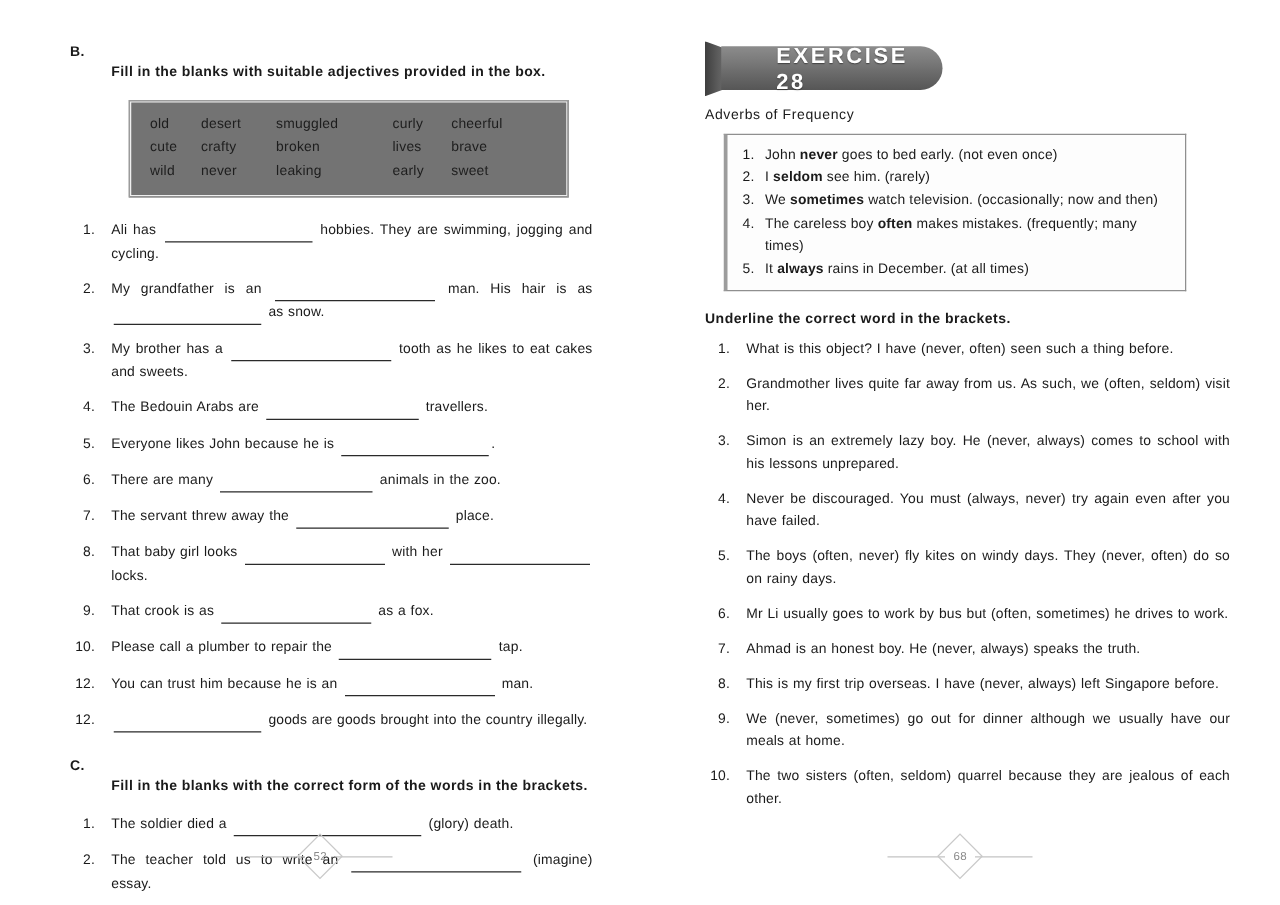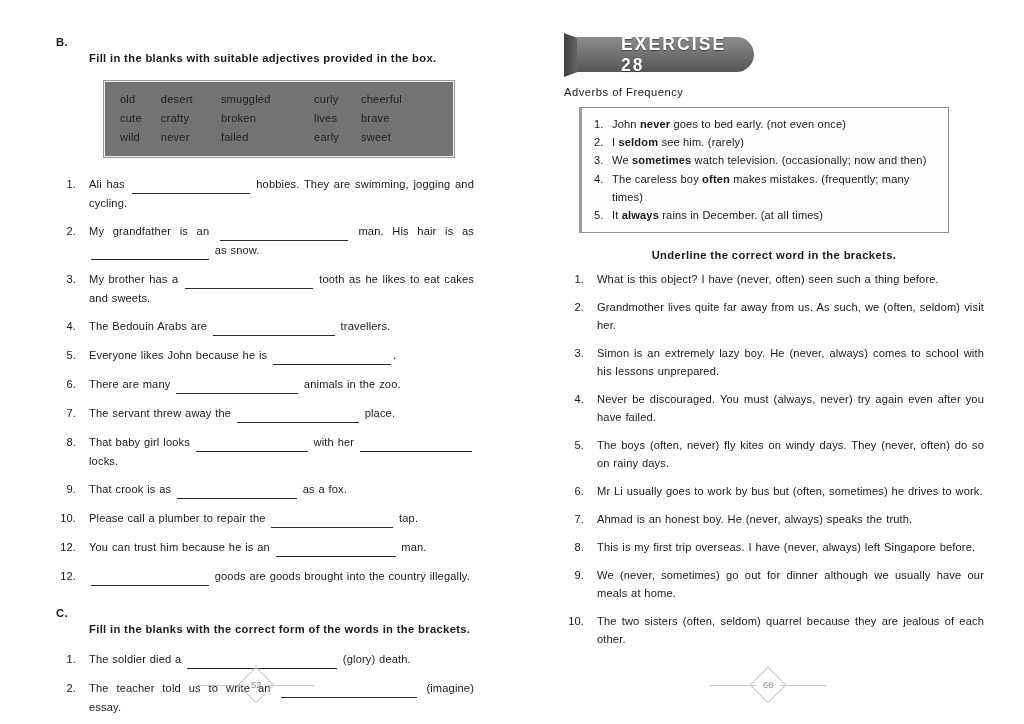--- a/index.html
+++ b/index.html
@@ -141,21 +141,20 @@
   }
   .ex-num { flex: 0 0 18px; width: 18px; }
   .ex-text { flex: 1; }
   .ex-text b { font-weight: bold; }
 
   .instr {
     font-weight: bold;
     font-size: 11.2px;
     letter-spacing: 0.4px;
     margin: 0 0 10px 0;
-    text-align: center;
   }
 
   
   .folio {
     position: absolute;
     bottom: 26px;
     left: 0; right: 0;
     display: flex;
     align-items: center;
     justify-content: center;
@@ -200,21 +199,21 @@
             <tr>
               <td>cute</td>
               <td>crafty</td>
               <td>broken</td>
               <td>lives</td>
               <td>brave</td>
             </tr>
             <tr>
               <td>wild</td>
               <td>never</td>
-              <td>failed</td>
+              <td>leaking</td>
               <td>early</td>
               <td>sweet</td>
             </tr>
           </tbody>
       </table>
     </div>
 
     <ul class="q-list" id="section-b-questions">
         <li class="q-item">
           <span class="q-num">1.</span>

